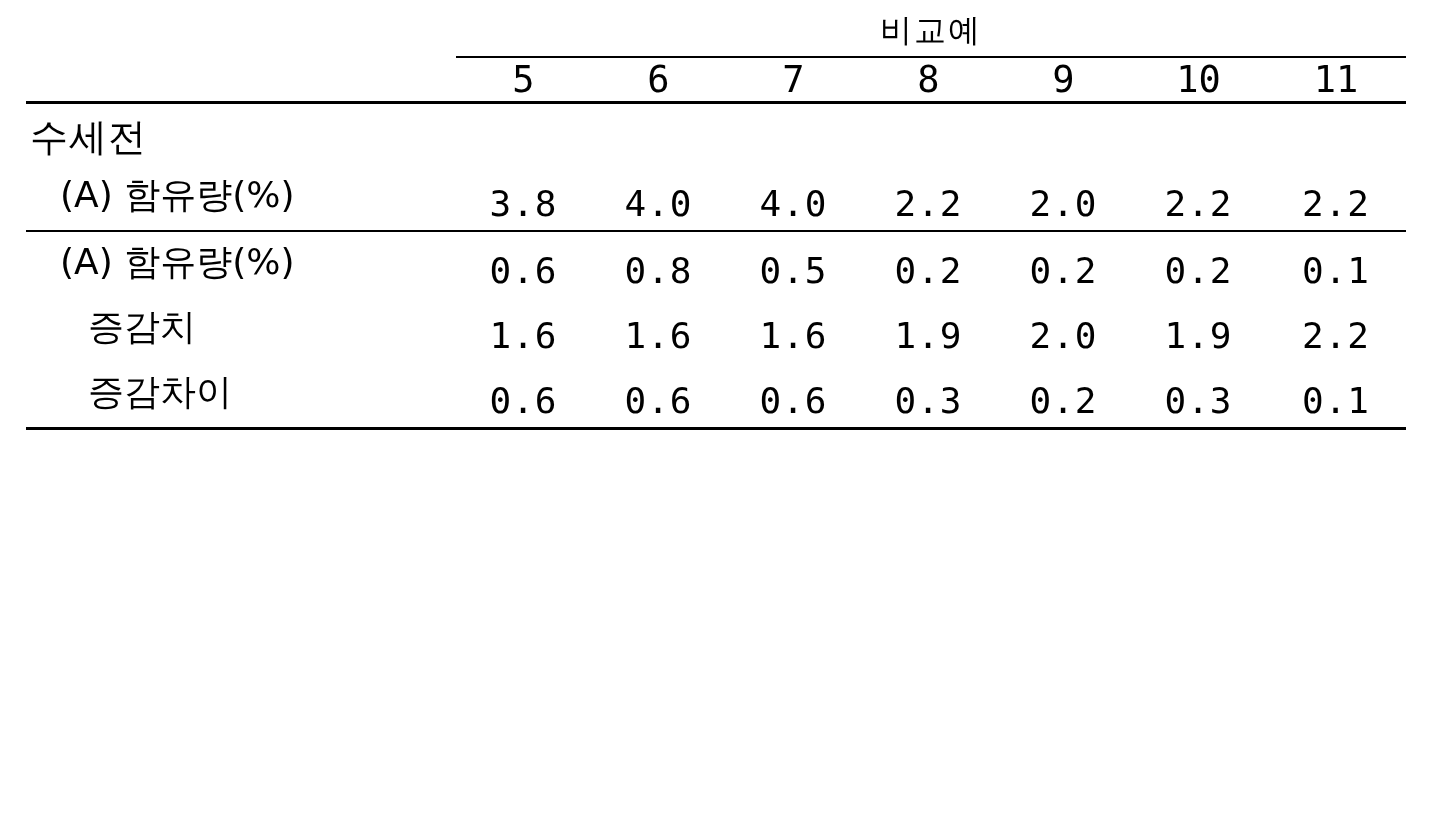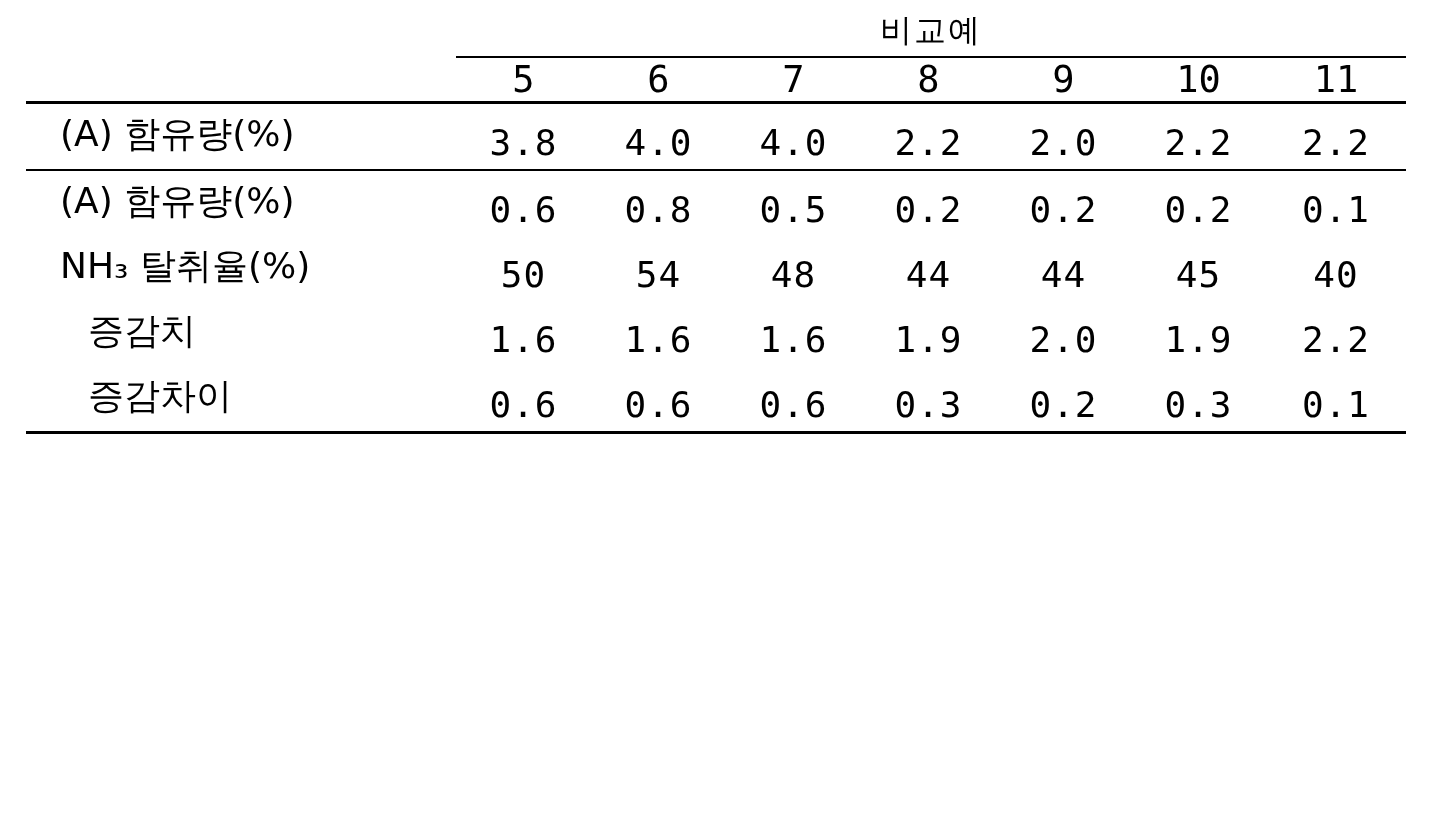--- a/index.html
+++ b/index.html
@@ -135,20 +135,30 @@
         <td>8</td>
         <td>9</td>
         <td>10</td>
         <td>11</td>
       </tr>
 
       <tr class="rule-top">
         <td colspan="8"></td>
       </tr>
 
+      <tr class="section-row">
+        <td class="label-cell">수세전</td>
+        <td class="value-cell"></td>
+        <td class="value-cell"></td>
+        <td class="value-cell"></td>
+        <td class="value-cell"></td>
+        <td class="value-cell"></td>
+        <td class="value-cell"></td>
+        <td class="value-cell"></td>
+      </tr>
       <tr class="data-row">
         <td class="label-cell indent-1">(A)  함유량(%)</td>
         <td class="value-cell">3.8</td>
         <td class="value-cell">4.0</td>
         <td class="value-cell">4.0</td>
         <td class="value-cell">2.2</td>
         <td class="value-cell">2.0</td>
         <td class="value-cell">2.2</td>
         <td class="value-cell">2.2</td>
       </tr>
@@ -159,30 +169,20 @@
 
       <tr class="data-row">
         <td class="label-cell indent-1">(A)  함유량(%)</td>
         <td class="value-cell">0.6</td>
         <td class="value-cell">0.8</td>
         <td class="value-cell">0.5</td>
         <td class="value-cell">0.2</td>
         <td class="value-cell">0.2</td>
         <td class="value-cell">0.2</td>
         <td class="value-cell">0.1</td>
-      </tr>
-      <tr class="data-row">
-        <td class="label-cell indent-1">NH₃ 탈취율(%)</td>
-        <td class="value-cell">50</td>
-        <td class="value-cell">54</td>
-        <td class="value-cell">48</td>
-        <td class="value-cell">44</td>
-        <td class="value-cell">44</td>
-        <td class="value-cell">45</td>
-        <td class="value-cell">40</td>
       </tr>
 
       <tr class="data-row">
         <td class="label-cell indent-2">증감치</td>
         <td class="value-cell">1.6</td>
         <td class="value-cell">1.6</td>
         <td class="value-cell">1.6</td>
         <td class="value-cell">1.9</td>
         <td class="value-cell">2.0</td>
         <td class="value-cell">1.9</td>

